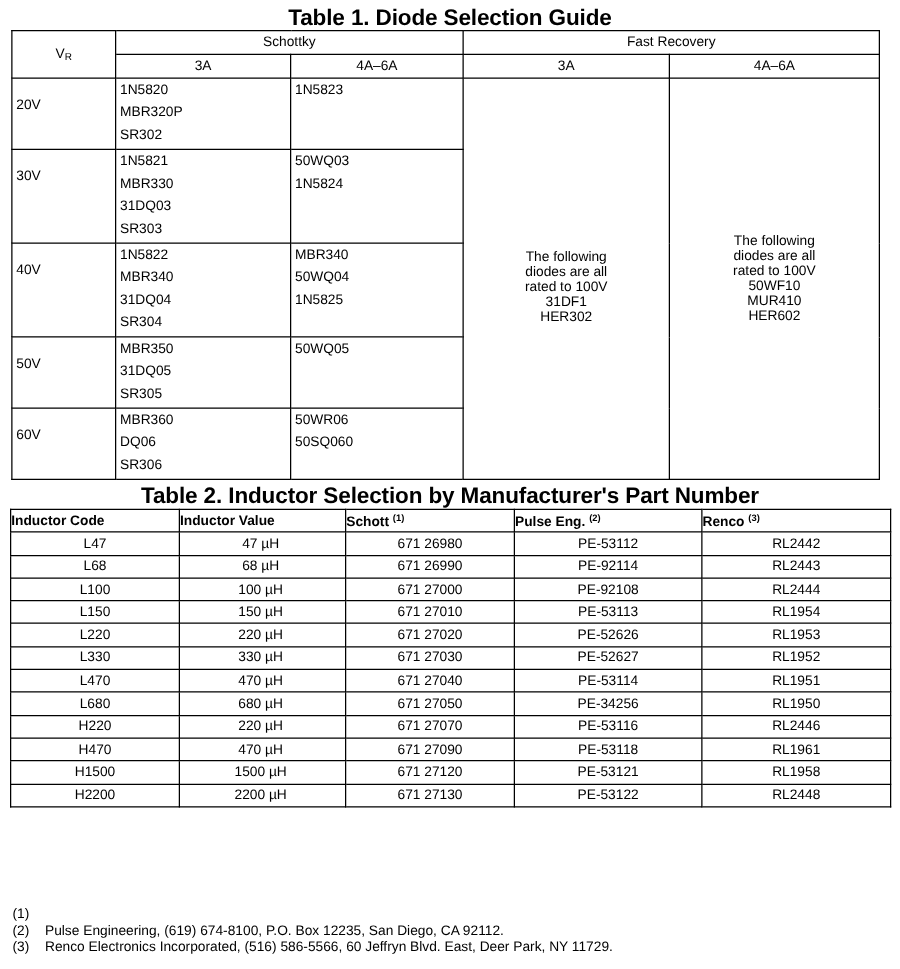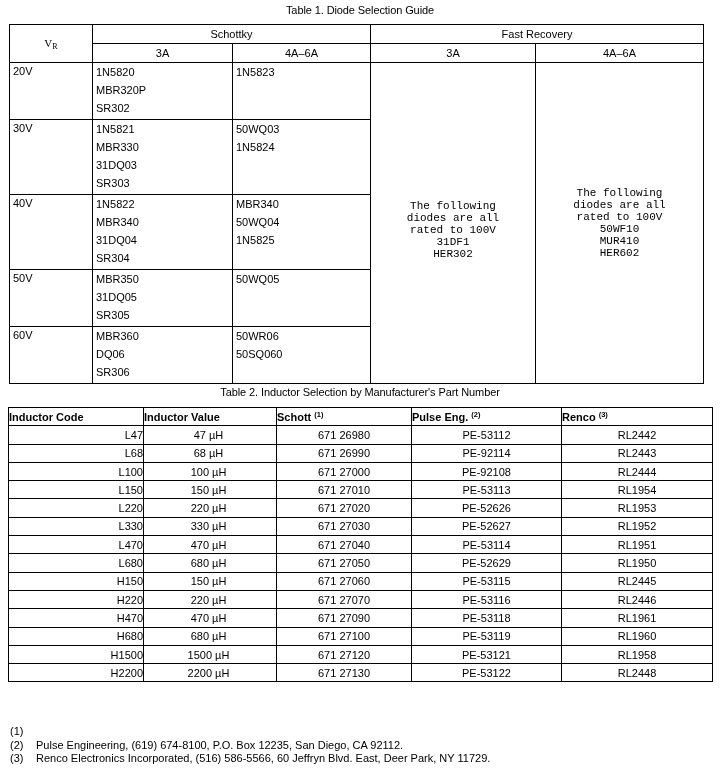--- a/index.html
+++ b/index.html
@@ -1,40 +1,40 @@
 <!DOCTYPE html>
 <html><head>
 <meta charset="utf-8">
 <style>
   html, body { margin:0; padding:0; background:#ffffff; }
   body { width:720px; height:775px; position:relative; overflow:hidden;
          font-family:"Liberation Sans", sans-serif; color:#000; }
   .title { position:absolute; left:0; width:720px; text-align:center;
-           font-weight:normal; font-size:11px; letter-spacing:-0.1px; }
+           font-weight:bold; font-size:18px; letter-spacing:-0.1px; }
   #t1-title { top:4px; }
   #t2-title { top:386px; }
 
   table { border-collapse:collapse; position:absolute; table-layout:fixed; }
   td, th { border:1px solid #000; font-size:11px; padding:0; }
 
   
   #table1 { left:9px; top:24px; width:694px; }
   #table1 th { font-weight:normal; text-align:center; height:18px; font-size:11px; }
   #table1 td { vertical-align:top; padding:2px 0 0 3px; }
   #table1 td .part { display:block; height:18px; line-height:14px; }
-  #table1 td.vr { padding-top:2px; }
-  #table1 td.fr { vertical-align:middle; text-align:center; padding:0; line-height:12px;font-family:Liberation Mono, monospace; }
-  #table1 .vr-head { vertical-align:middle;font-family:Liberation Serif, serif; }
+  #table1 td.vr { padding-top:15px; }
+  #table1 td.fr { vertical-align:middle; text-align:center; padding:0; line-height:12px; }
+  #table1 .vr-head { vertical-align:middle; }
   sub { font-size:8px; vertical-align:-2px; }
 
   
   #table2 { left:8px; top:407px; width:704px; }
   #table2 th { height:17.3px; font-weight:bold; text-align:left; font-size:11px; }
   #table2 td { height:17.3px; line-height:14px; }
-  #table2 td.code { text-align:right; padding-left:0; }
+  #table2 td.code { text-align:center; padding-left:0; }
   #table2 td.val { text-align:center; padding-right:3px; }
   #table2 td.center { text-align:center; }
   sup { font-size:7.5px; vertical-align:4px; }
 
   .notes { position:absolute; left:10px; top:725px; font-size:11px; line-height:13.5px; }
   .note { display:flex; }
   .note .num { width:26px; }
 </style>
 </head>
 <body>
@@ -208,50 +208,36 @@
         <td class="code">L470</td>
         <td class="val">470 µH</td>
         <td class="center">671 27040</td>
         <td class="center">PE-53114</td>
         <td class="center">RL1951</td>
       </tr>
       <tr>
         <td class="code">L680</td>
         <td class="val">680 µH</td>
         <td class="center">671 27050</td>
-        <td class="center">PE-52629</td>
+        <td class="center">PE-34256</td>
         <td class="center">RL1950</td>
-      </tr>
-      <tr>
-        <td class="code">H150</td>
-        <td class="val">150 µH</td>
-        <td class="center">671 27060</td>
-        <td class="center">PE-53115</td>
-        <td class="center">RL2445</td>
       </tr>
       <tr>
         <td class="code">H220</td>
         <td class="val">220 µH</td>
         <td class="center">671 27070</td>
         <td class="center">PE-53116</td>
         <td class="center">RL2446</td>
       </tr>
       <tr>
         <td class="code">H470</td>
         <td class="val">470 µH</td>
         <td class="center">671 27090</td>
         <td class="center">PE-53118</td>
         <td class="center">RL1961</td>
-      </tr>
-      <tr>
-        <td class="code">H680</td>
-        <td class="val">680 µH</td>
-        <td class="center">671 27100</td>
-        <td class="center">PE-53119</td>
-        <td class="center">RL1960</td>
       </tr>
       <tr>
         <td class="code">H1500</td>
         <td class="val">1500 µH</td>
         <td class="center">671 27120</td>
         <td class="center">PE-53121</td>
         <td class="center">RL1958</td>
       </tr>
       <tr>
         <td class="code">H2200</td>

